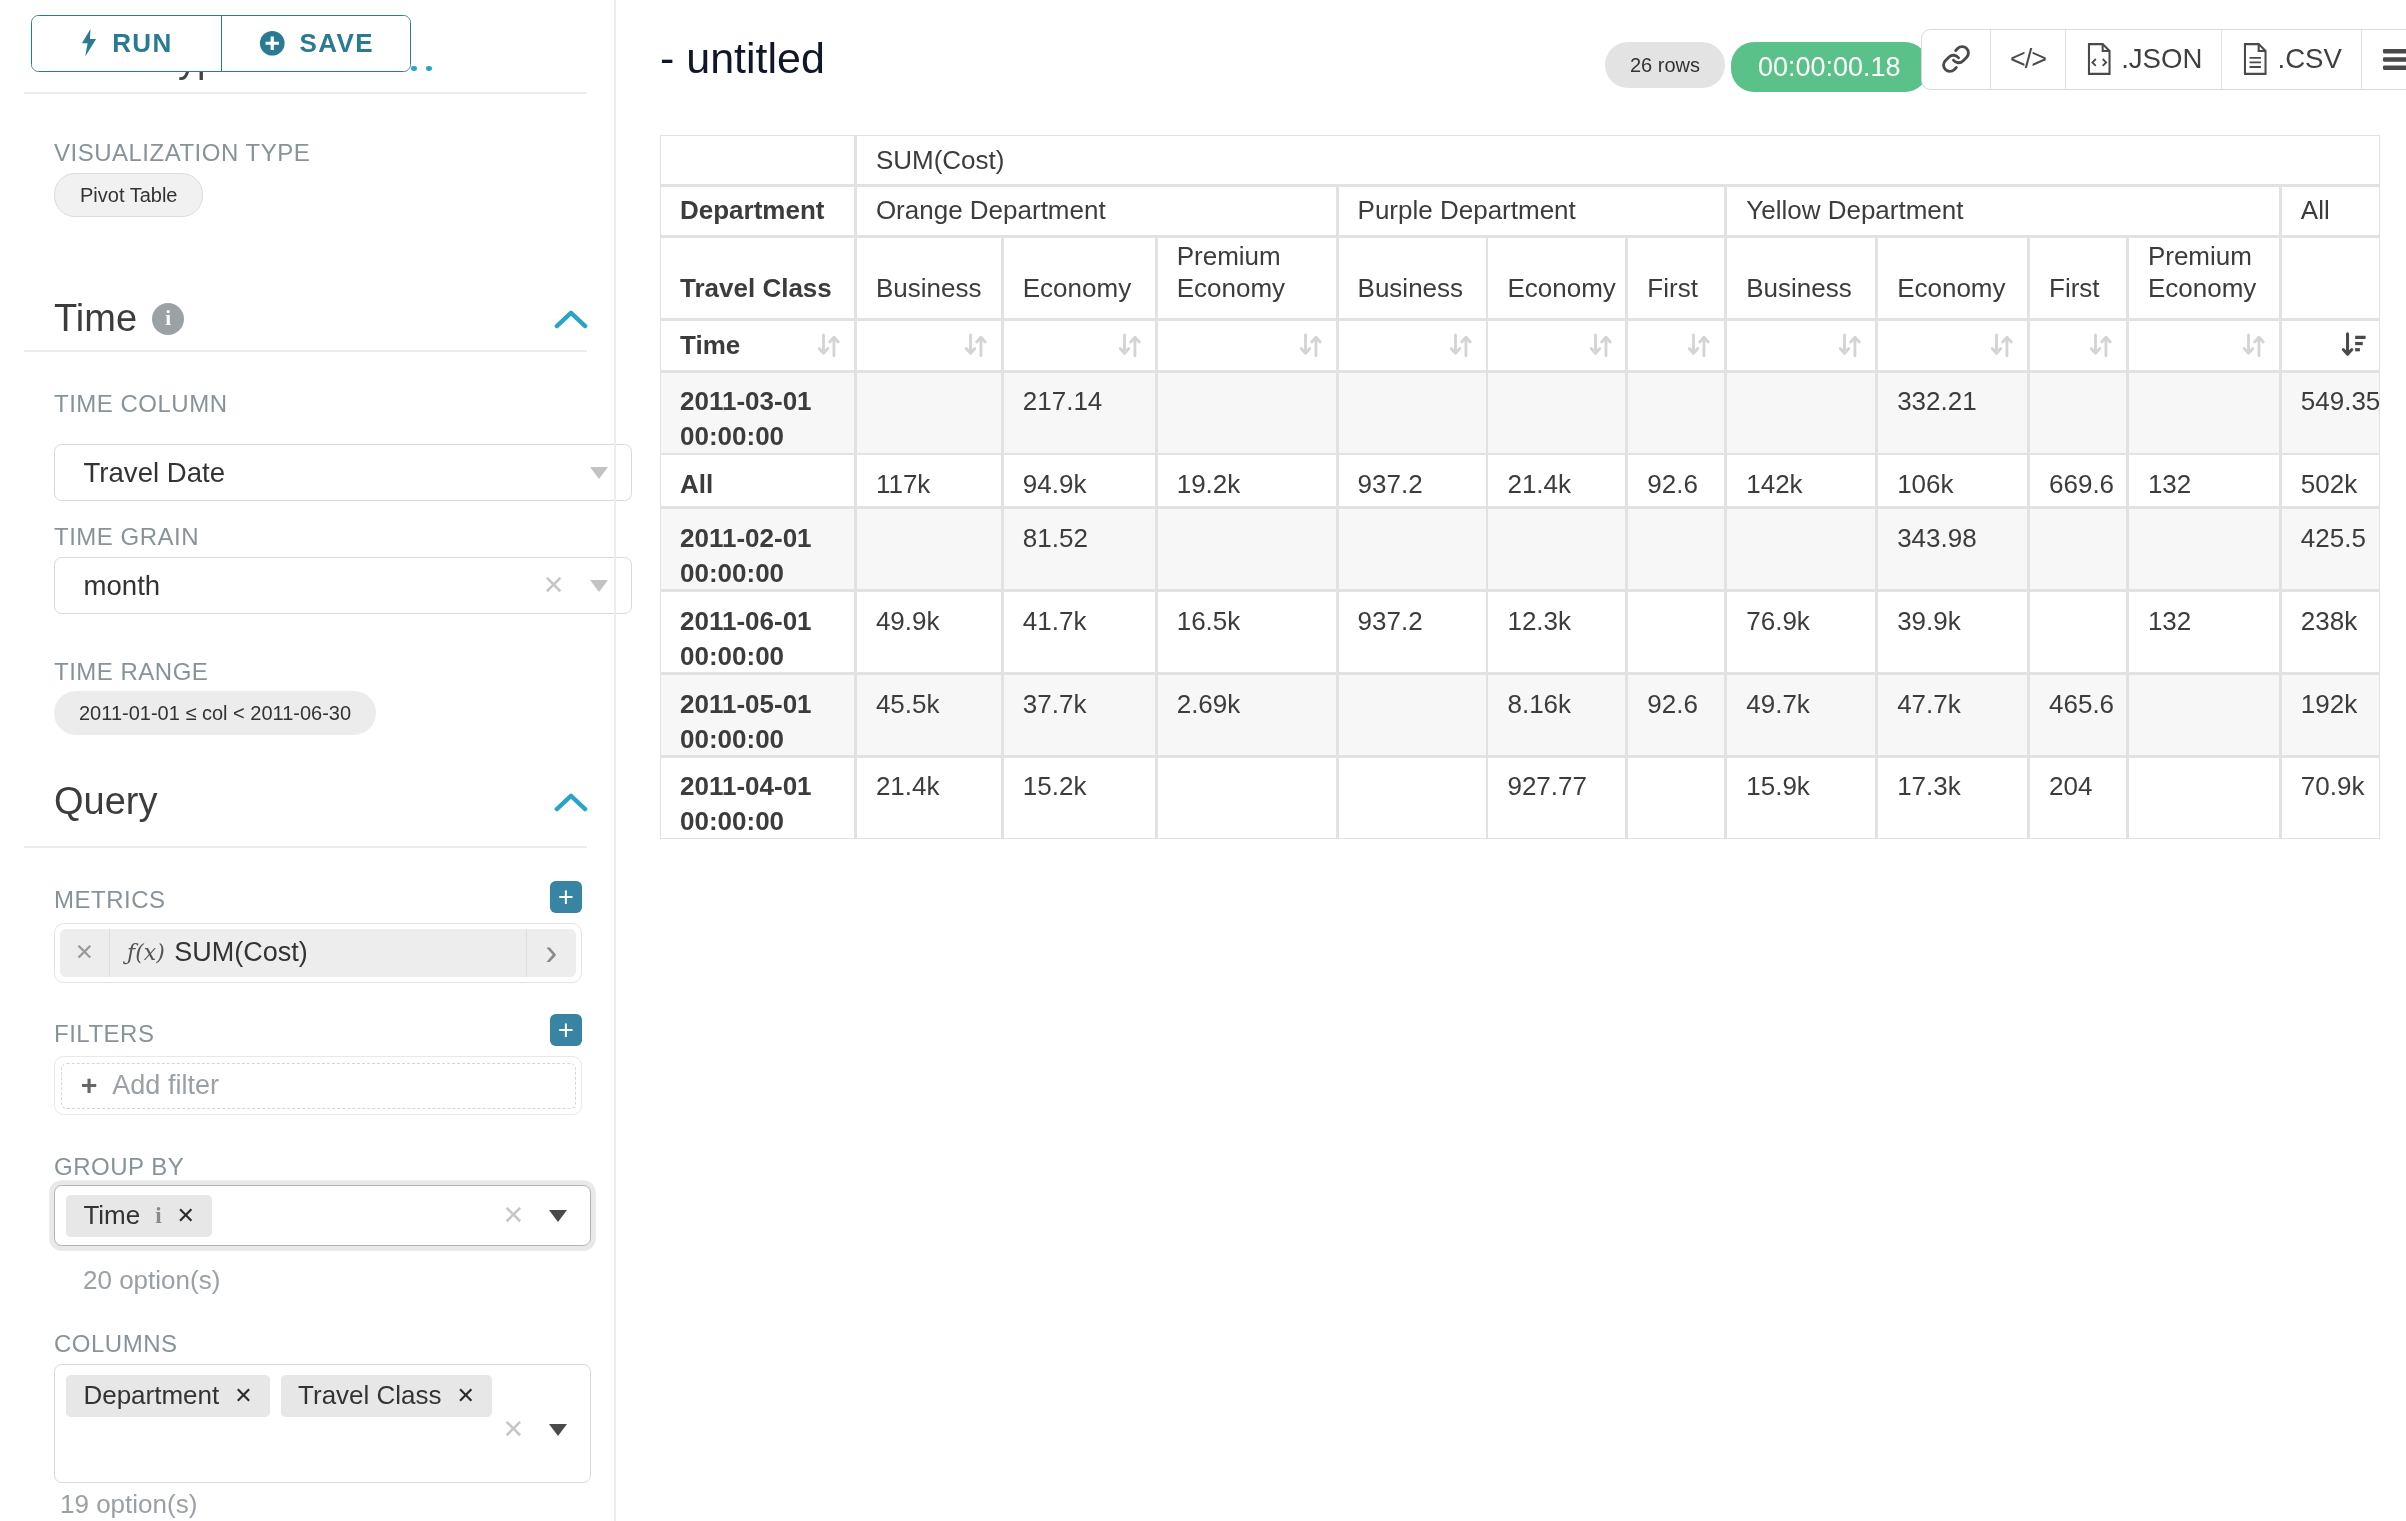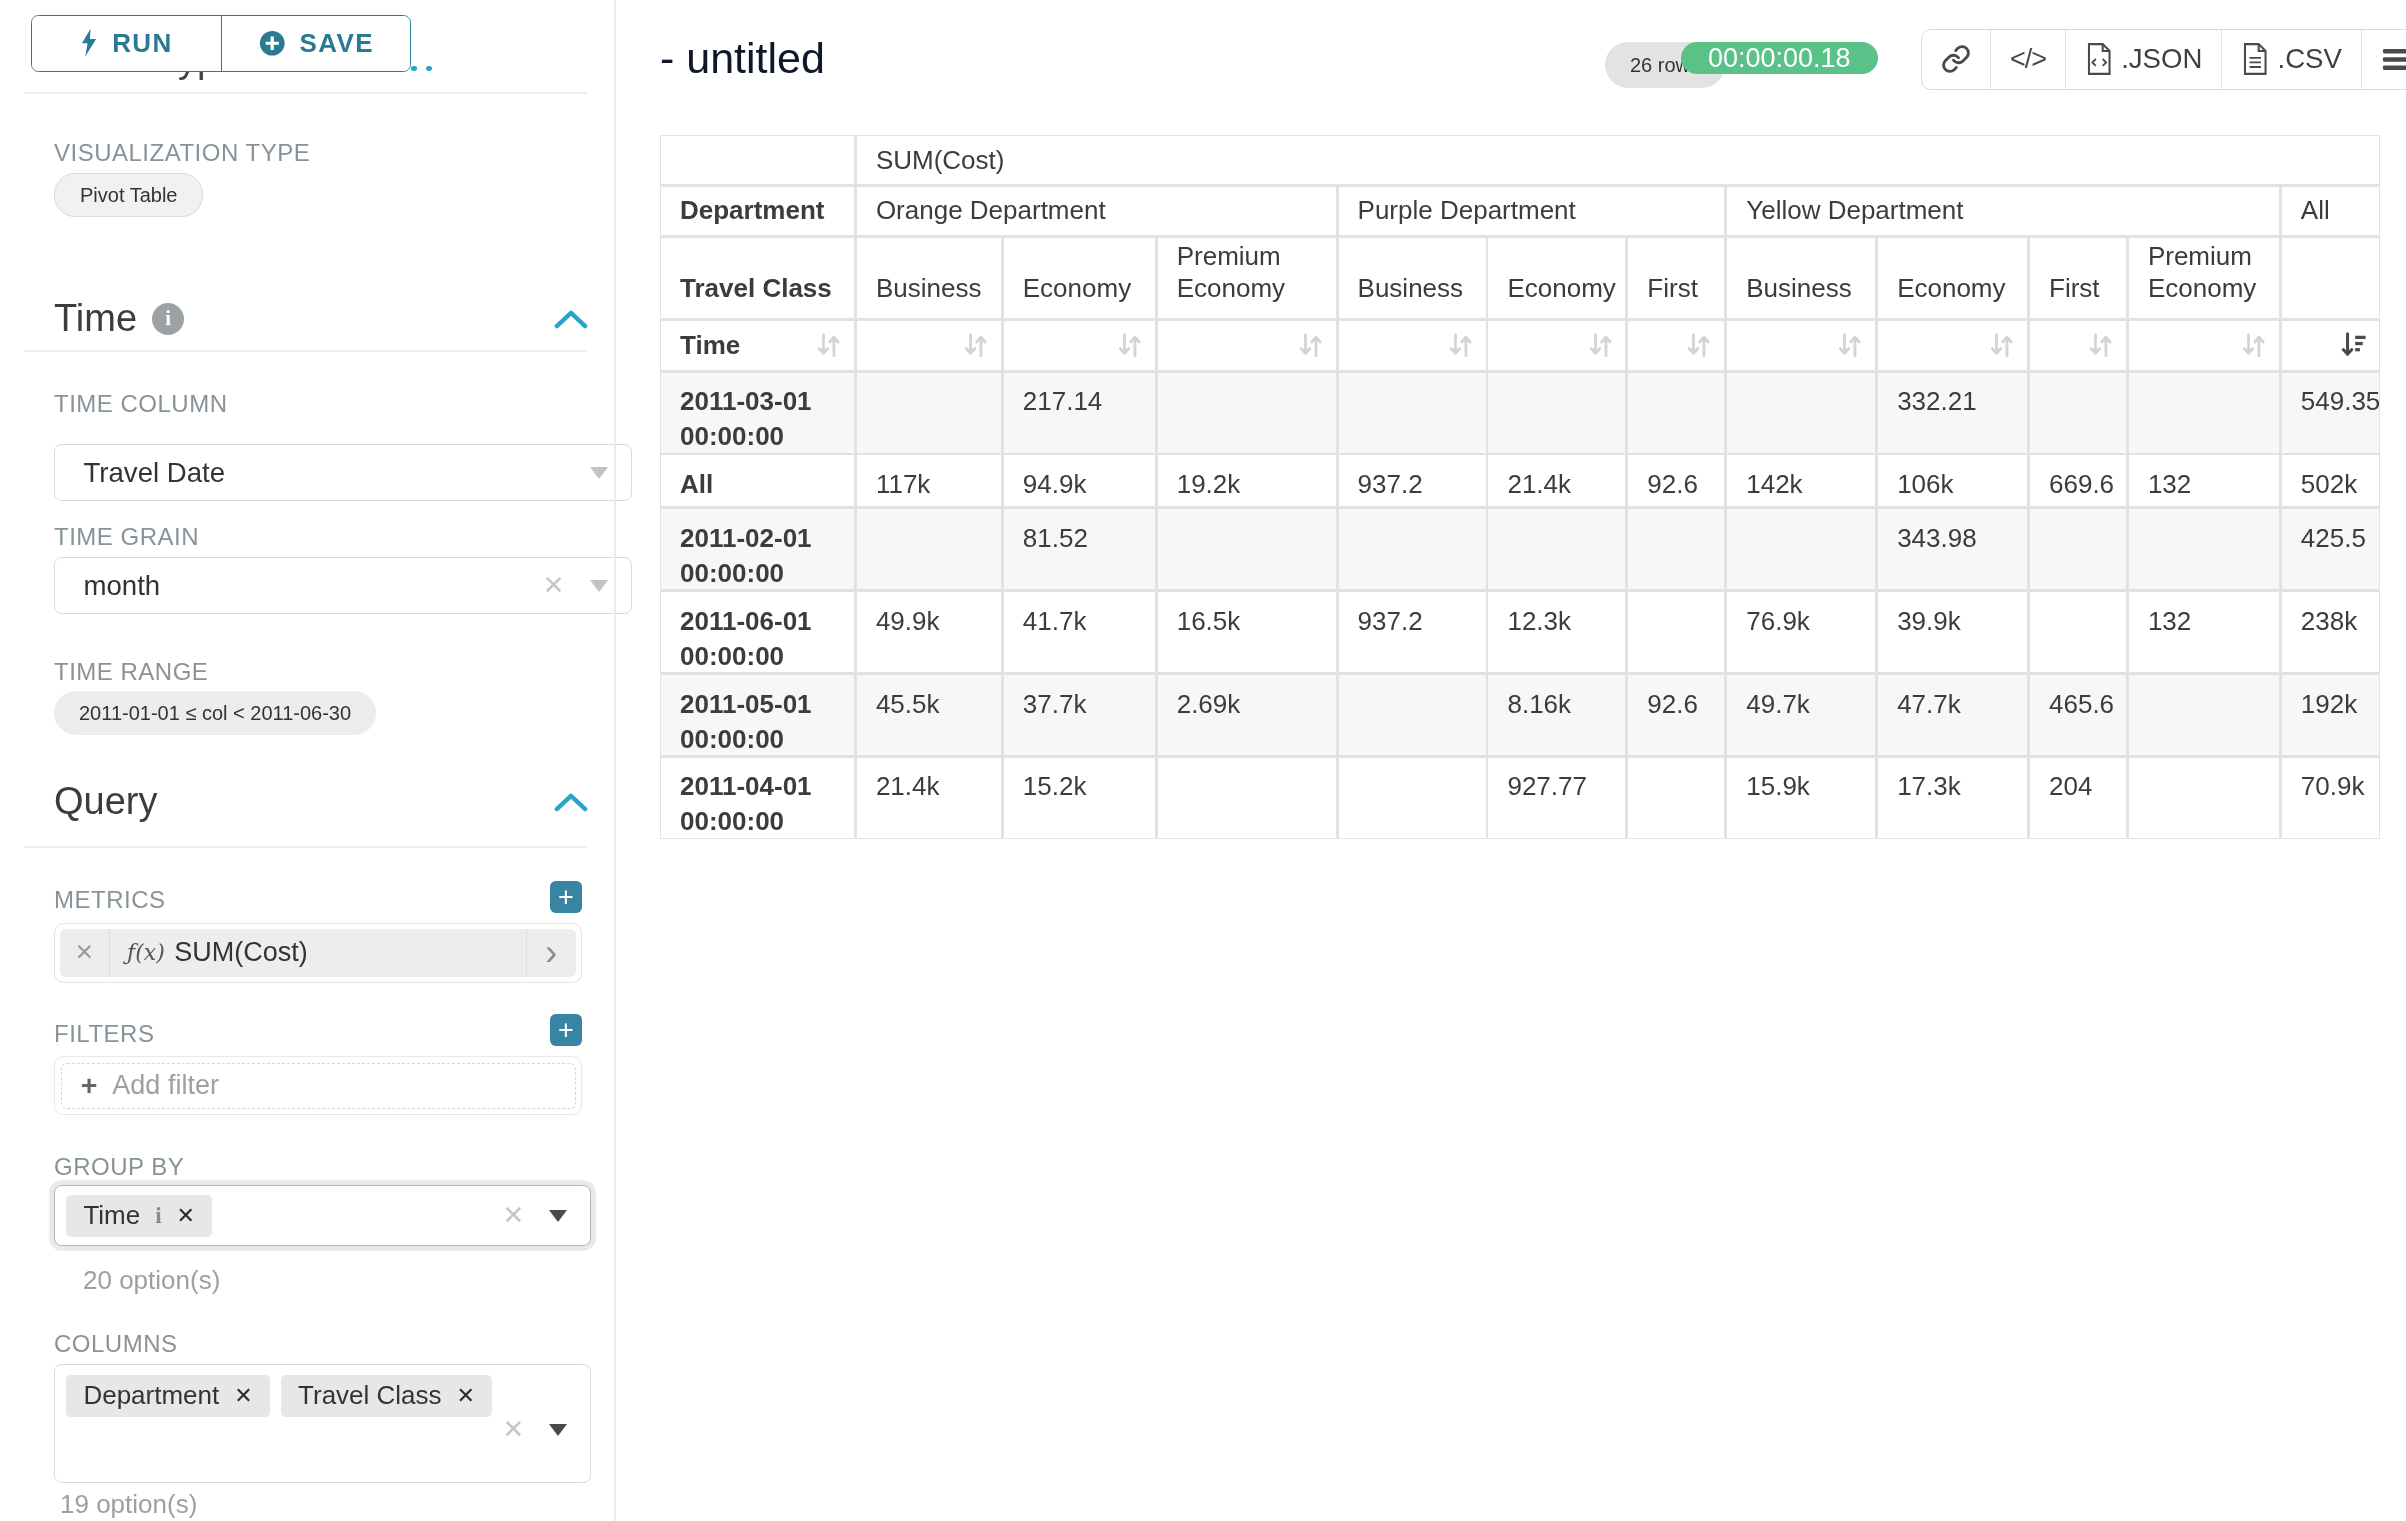--- a/index.html
+++ b/index.html
@@ -54,21 +54,21 @@
                   box-shadow:0 0 0 4.8px #e9e9e9;display:flex;align-items:center;padding:0 23px 0 11.4px;}
   #columns-select{width:501px;height:107px;border:1.9px solid #d9d9d9;border-radius:7.6px;background:#fff;
                   padding:9.5px 23px 0 11.4px;position:relative;}
   #columns-select .pillrow{display:flex;gap:11.4px;}
   #columns-tools{position:absolute;right:23px;top:49px;display:flex;align-items:center;}
   .hint{font-size:26px;color:#9aa0a6;}
 
   
   #title{left:660px;top:34px;font-size:43px;color:#0f172a;white-space:nowrap;}
   #rows-badge{left:1605px;top:42px;height:46px;background:#e3e3e3;}
-  #timer-badge{left:1681px;top:42px;height:32px;background:#5ac189;color:#fff;border-radius:23px;
+  #timer-badge{left:1731px;top:42px;height:50px;background:#5ac189;color:#fff;border-radius:23px;
                display:inline-flex;align-items:center;padding:0 27px;font-size:27px;}
   #actions{left:1921px;top:28.5px;height:59px;display:flex;border:1.9px solid #d9d9d9;border-radius:9.5px;
            background:#fff;overflow:hidden;}
   .actseg{display:flex;align-items:center;justify-content:center;gap:7.6px;font-size:27.6px;color:#3f3f3f;
           padding:0 19px;cursor:pointer;}
   .actseg + .actseg{border-left:1.9px solid #e3e3e3;}
   .codeglyph{font-size:27px;color:#4a4a4a;letter-spacing:-1px;}
 
   
   #pivot{left:660px;top:135px;display:grid;gap:2.9px;background:#e2e2e2;border:1.9px solid #e2e2e2;

